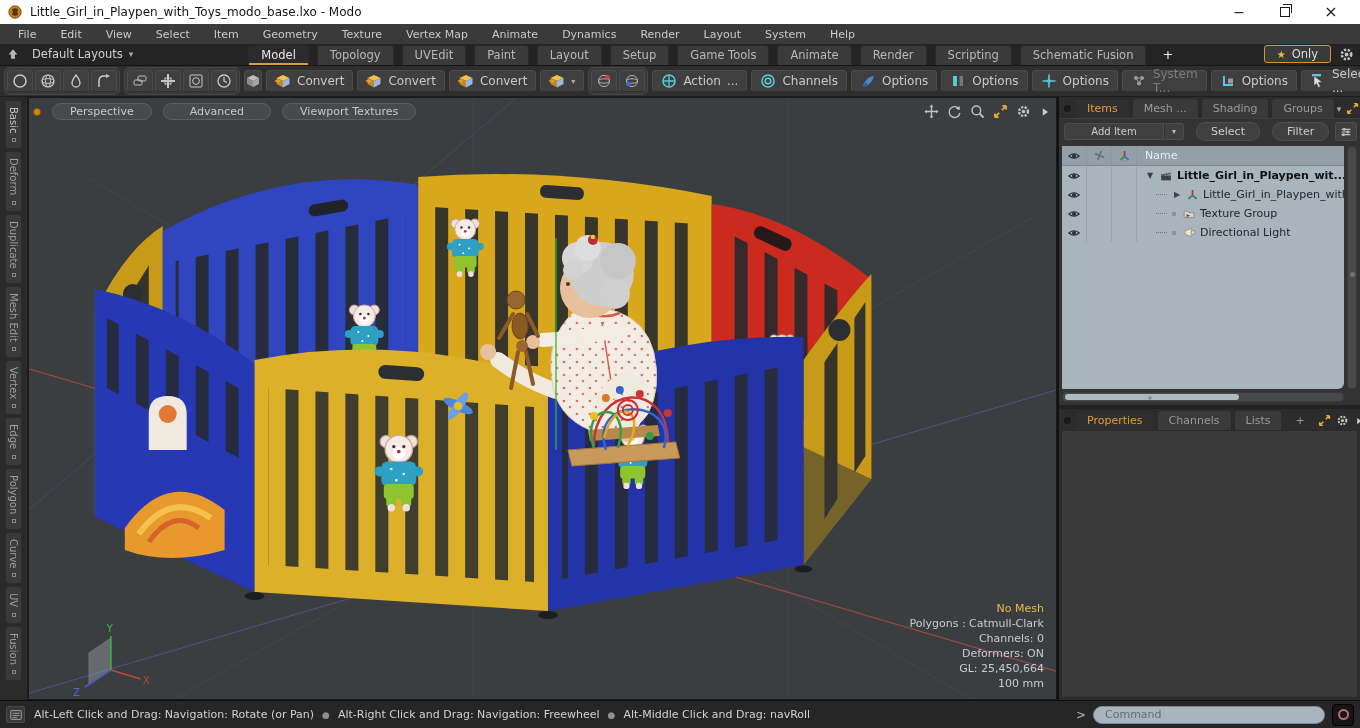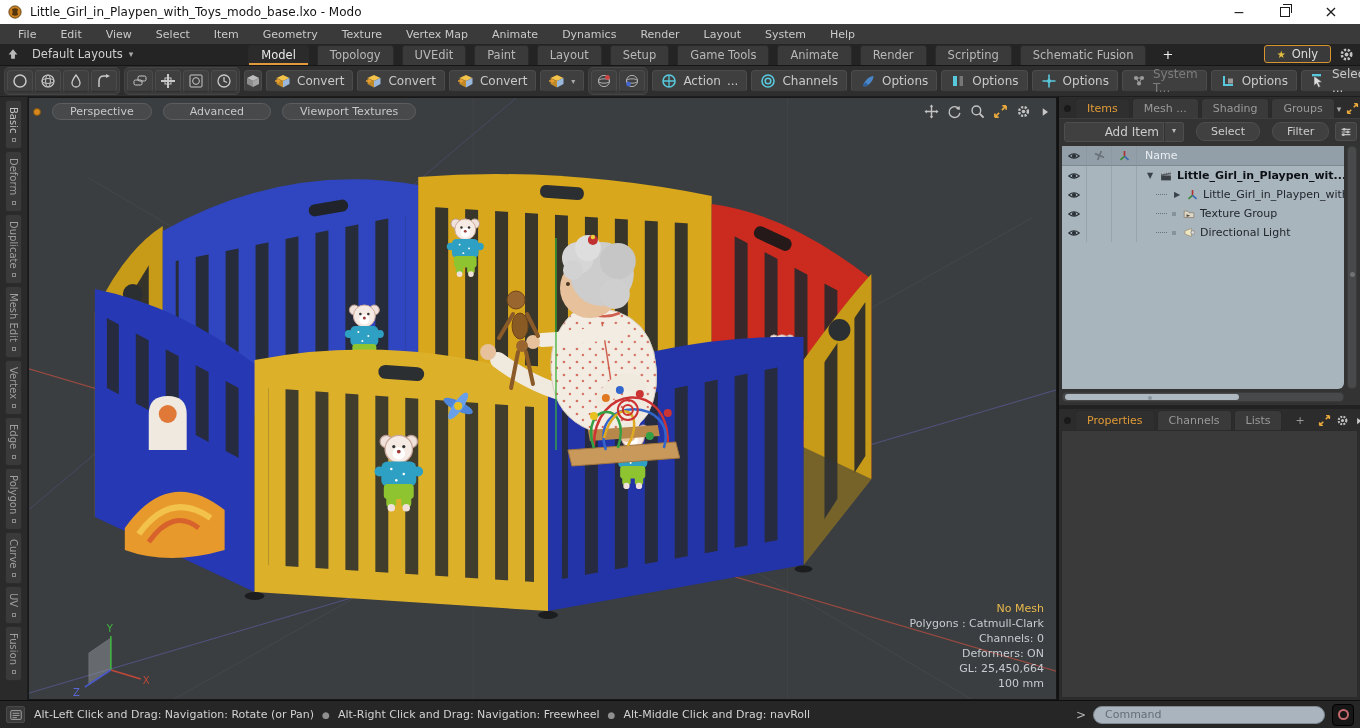--- a/index.html
+++ b/index.html
@@ -54,21 +54,21 @@
 .rightpanel{width:303px;background:#2c2c2c;display:flex;flex-direction:column;border-left:2px solid #121212}
 .sec-items{height:312px;display:flex;flex-direction:column;background:#333;border-bottom:4px solid #222}
 .ptabs{height:21px;display:flex;align-items:flex-end;gap:2px;padding:2px 5px 0;background:#2c2c2c}
 .corner-dot{width:7px;height:7px;border-radius:50%;background:#191919;margin:0 2px 6px 0;flex:none}
 .ptab{background:#3a3a3a;border:1px solid #2a2a2a;border-bottom:none;border-radius:4px 4px 0 0;color:#9a9a9a;font-size:11px;padding:3px 11px;white-space:nowrap}
 .ptab.active{background:#2f2f2f;color:#e09a35}
 .pt-right{margin-left:auto;display:flex;gap:5px;align-items:center;padding-bottom:3px}
 .cr2{font-size:9px;color:#aaa}
 .itoolbar{height:26px;background:#333;display:flex;align-items:center;gap:6px;padding:2px 5px;border-top:1px solid #3e3e3e}
 .combo{display:flex}
-.cb-main{background:#404040;border:1px solid #4e4e4e;border-radius:3px 0 0 3px;color:#ccc;font-size:12px;padding:2px 4px;width:100px;text-align:right}
+.cb-main{background:#404040;border:1px solid #4e4e4e;border-radius:3px 0 0 3px;color:#ccc;font-size:10px;padding:2px 4px;width:100px;text-align:center}
 .cb-arrow{background:#404040;border:1px solid #4e4e4e;border-left:1px solid #333;border-radius:0 3px 3px 0;color:#bbb;font-size:8px;padding:3px 7px}
 .pbtn{background:#404040;border:1px solid #4e4e4e;border-radius:9px;color:#ccc;font-size:11px;padding:2px 14px;margin-left:6px}
 .ibtn{width:22px;height:19px;background:#404040;border:1px solid #4e4e4e;border-radius:3px;display:flex;align-items:center;justify-content:center;flex:none}
 .listwrap{flex:1;position:relative;margin:2px 3px 3px}
 .list{position:absolute;top:0;left:0;right:13px;bottom:13px;background:#a9b5bd;border-radius:0 0 6px 0;overflow:hidden;font-size:11px}
 .lhead{height:20px;background:#929ea8;display:flex;align-items:center;border-bottom:1px solid #7e8a93;color:#e9eef2}
 .c{width:25px;height:100%;display:flex;align-items:center;justify-content:center;border-right:1px solid #8d99a2;flex:none}
 .cn{flex:1;display:flex;align-items:center;padding-left:8px;gap:4px;height:100%;overflow:hidden;white-space:nowrap}
 .lrow{height:19px;display:flex;align-items:center;color:#20262b}
 .lrow .c{border-right:1px solid #98a4ac}

